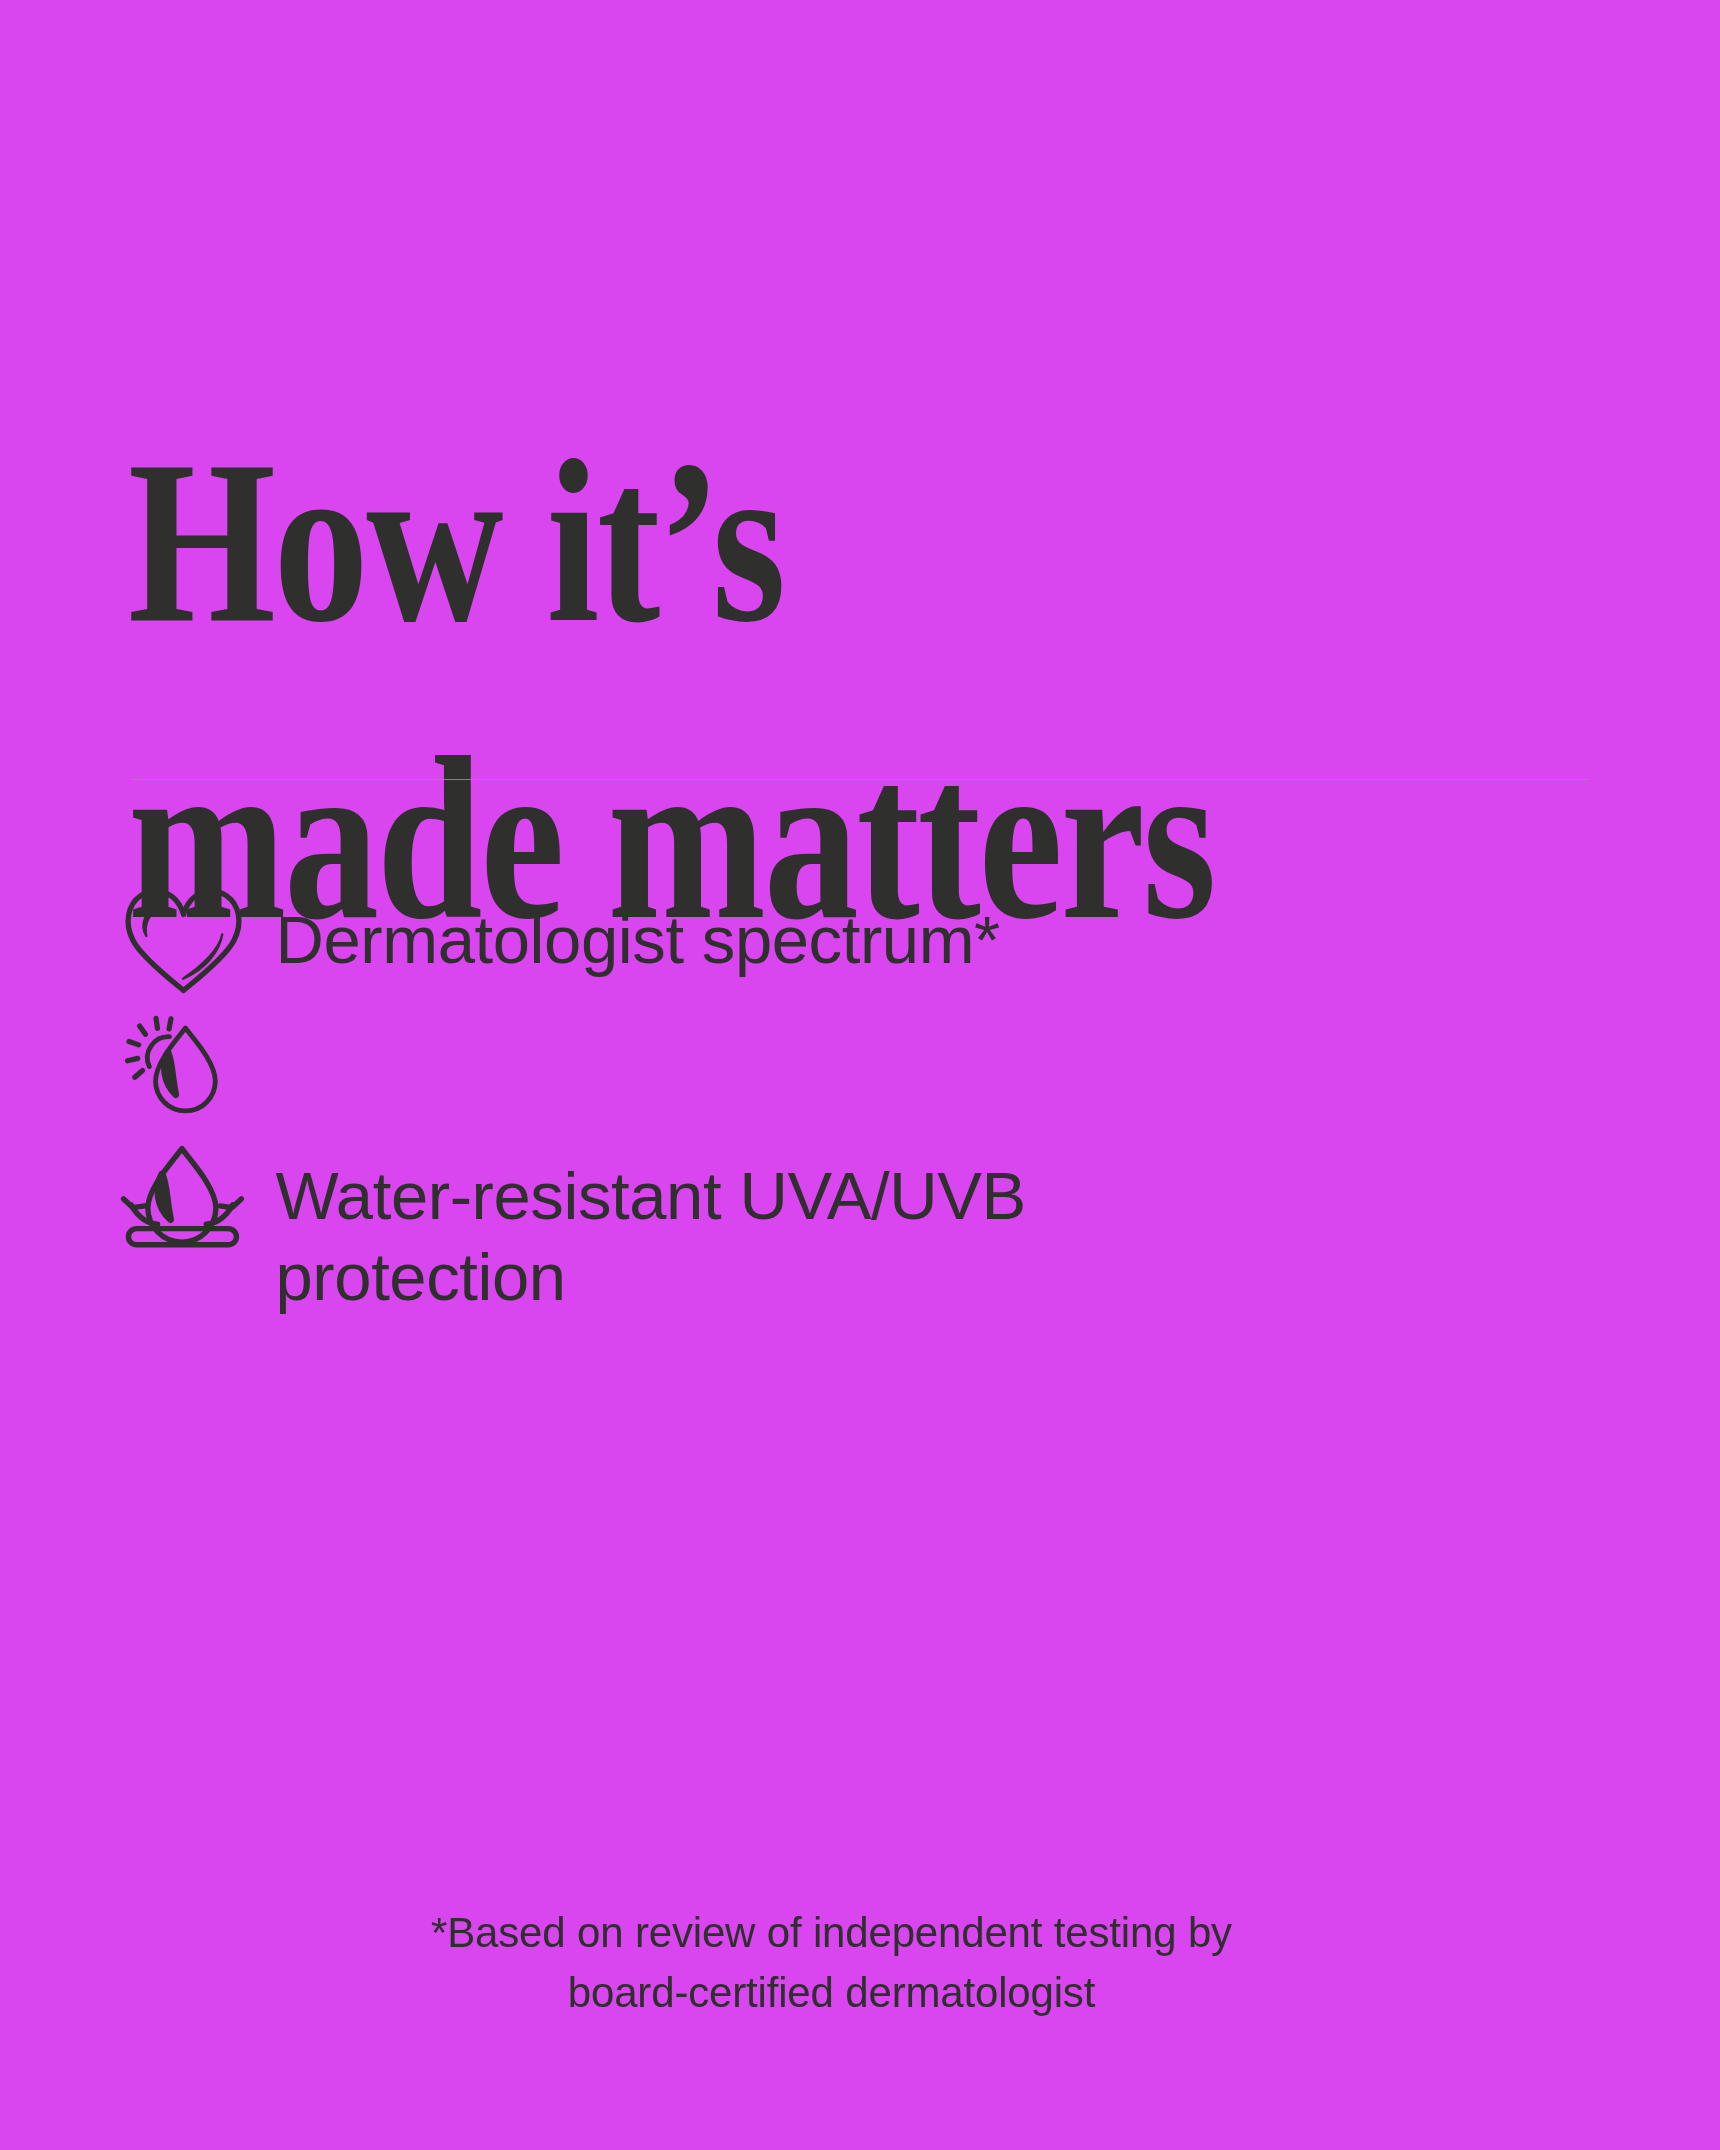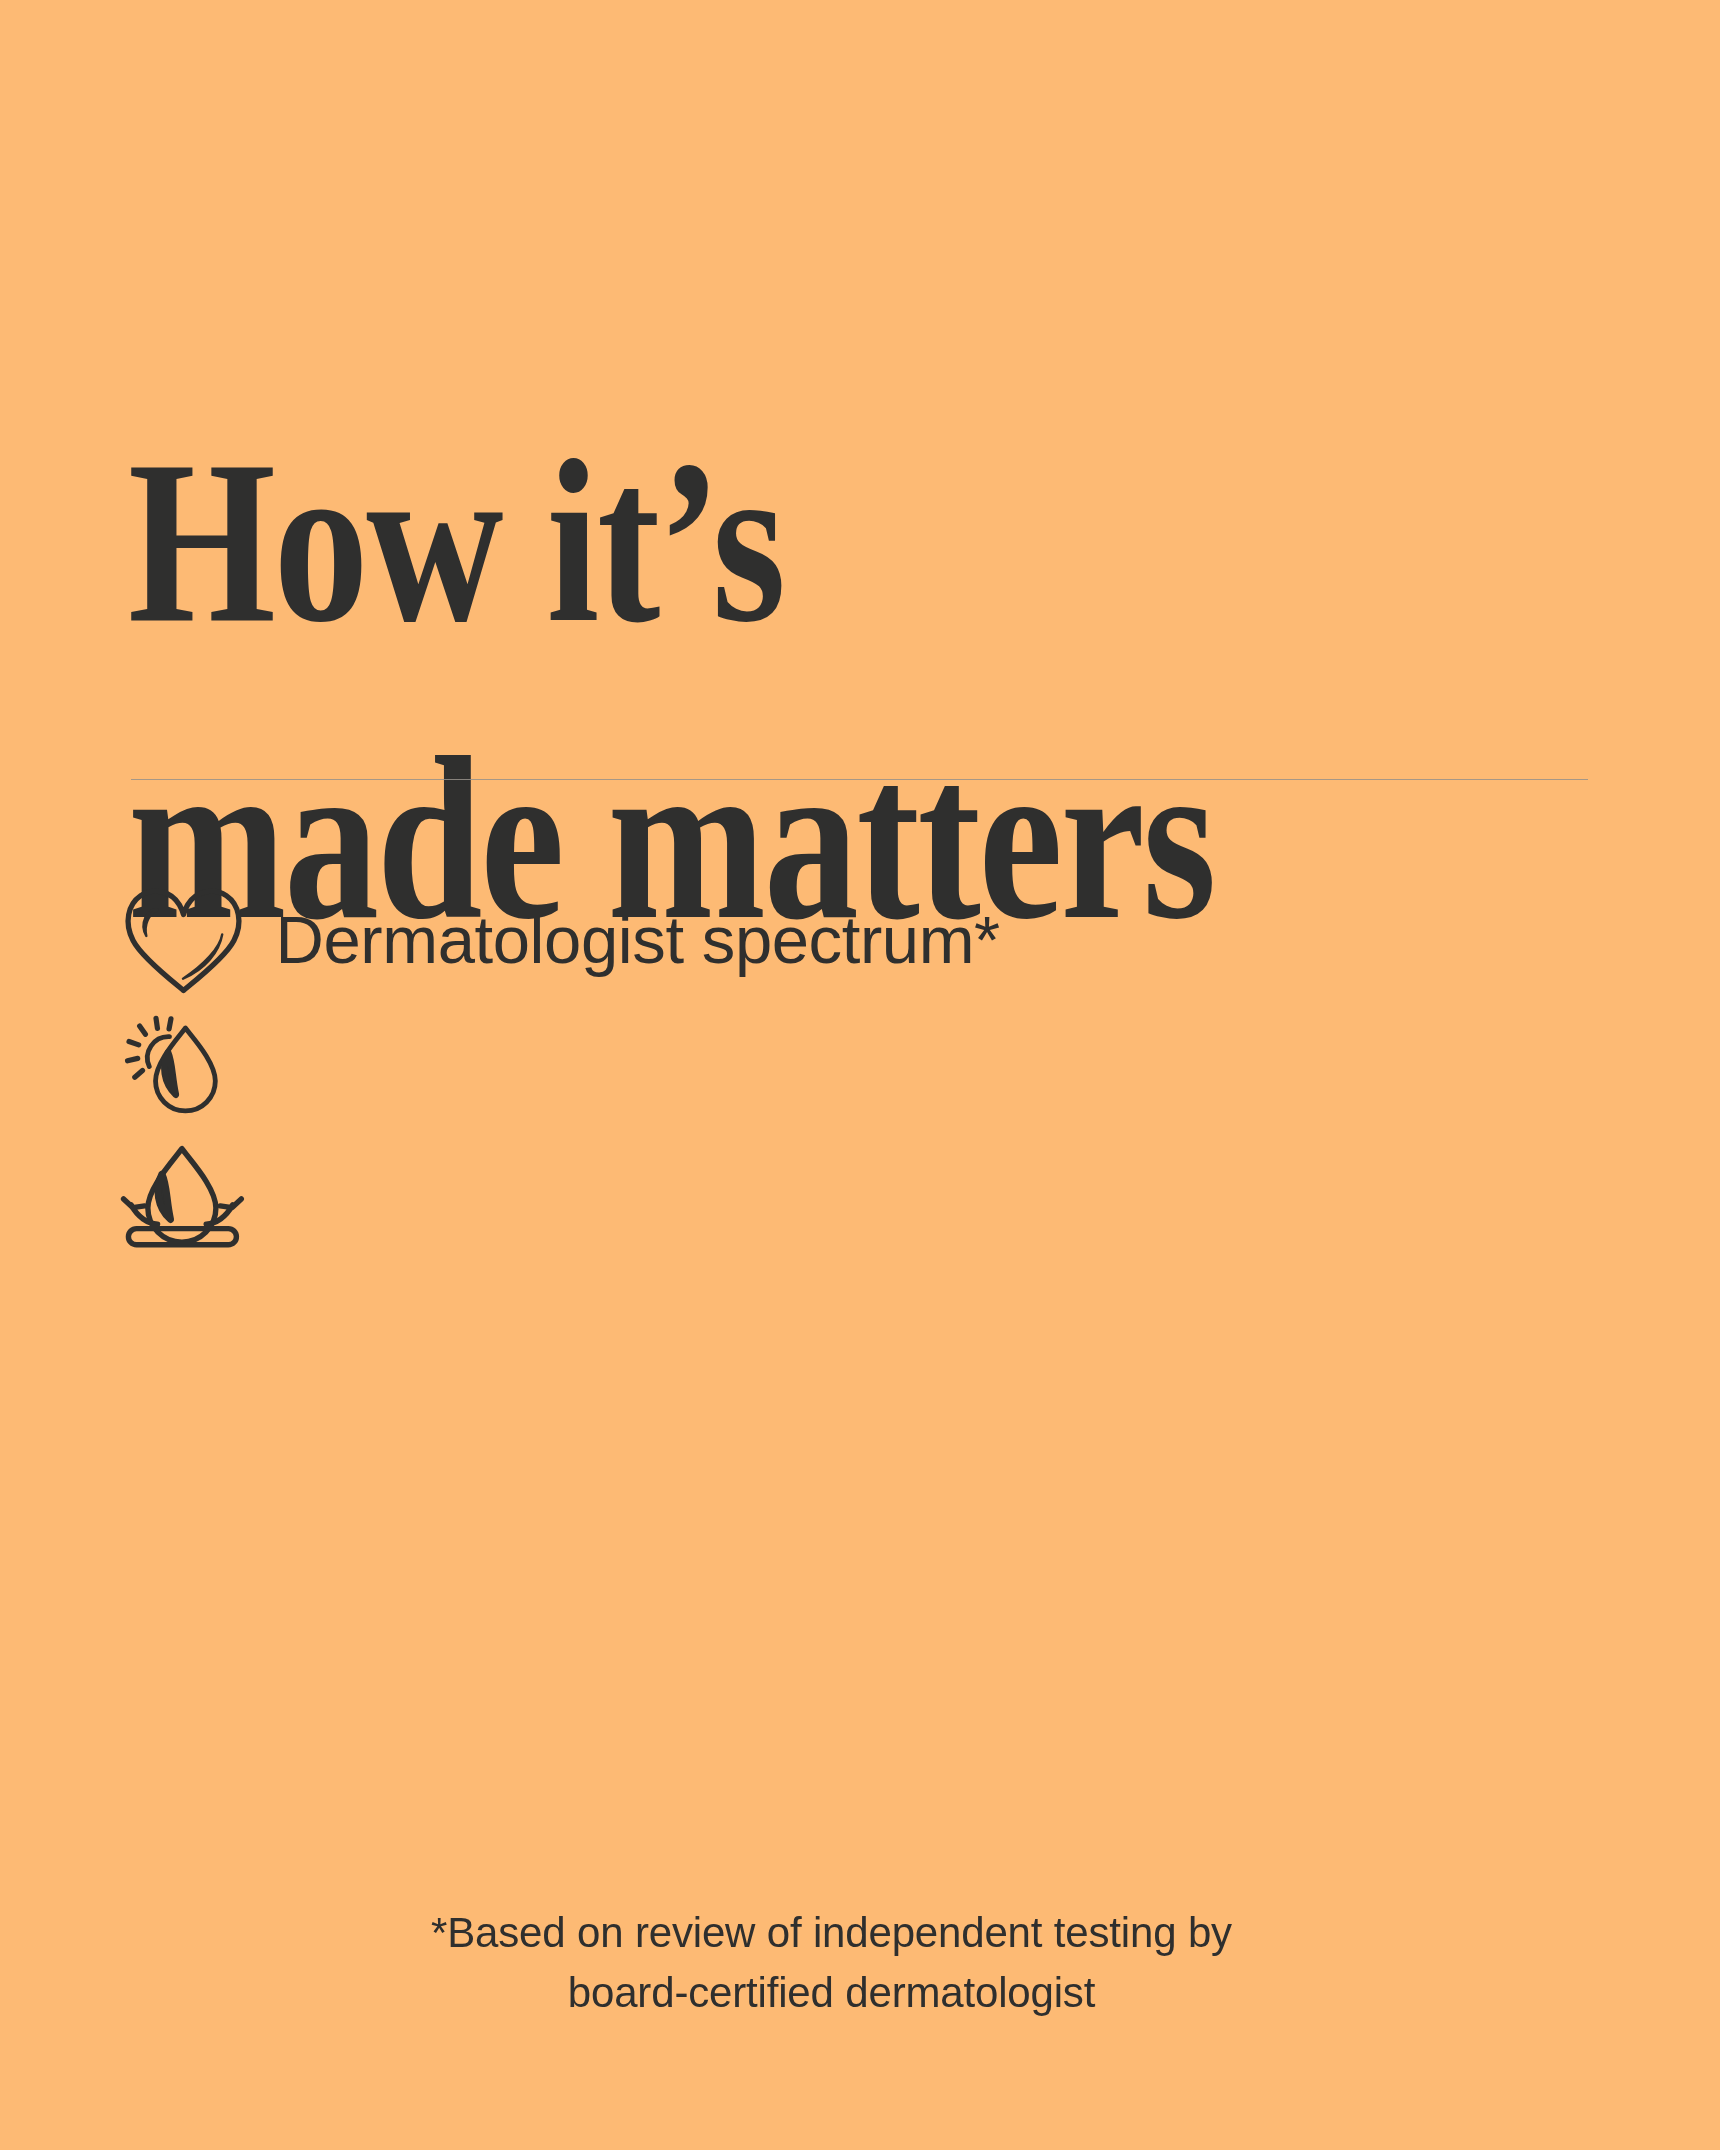--- a/index.html
+++ b/index.html
@@ -13,21 +13,21 @@
     background: #f6f3ee;
     font-family: "Liberation Sans", sans-serif;
     color: #2f2f2e;
     overflow: hidden;
   }
 
   .page {
     position: relative;
     width: 1721px;
     height: 2151px;
-    background: #fdba74;
+    background: #d946ef;
     box-sizing: border-box;
   }
 
   
   .headline {
     position: absolute;
     left: 128px;
     top: 166px;
     width: 1484px;
     font-family: "Liberation Serif", "DejaVu Serif", serif;
@@ -172,20 +172,21 @@
 
           <path d="M36 72.5C27 72 17.5 66 11.5 54.5"></path>
           <path d="M4.5 49 13 57l11-1.5"></path>
 
           <path d="M81 72.5c9-.5 18.5-6.5 24.5-18"></path>
           <path d="M113.5 49l-8.5 8-11-1.5"></path>
 
           <rect x="9" y="76.5" width="100" height="15" rx="7.5"></rect>
         </svg>
       </span>
+      <span class="feature-text">Water-resistant UVA/UVB protection</span>
     </div>
 
   </div>
 
   <p class="footnote">*Based on review of independent testing by
 board-certified dermatologist</p>
 
 </div>
 
 

